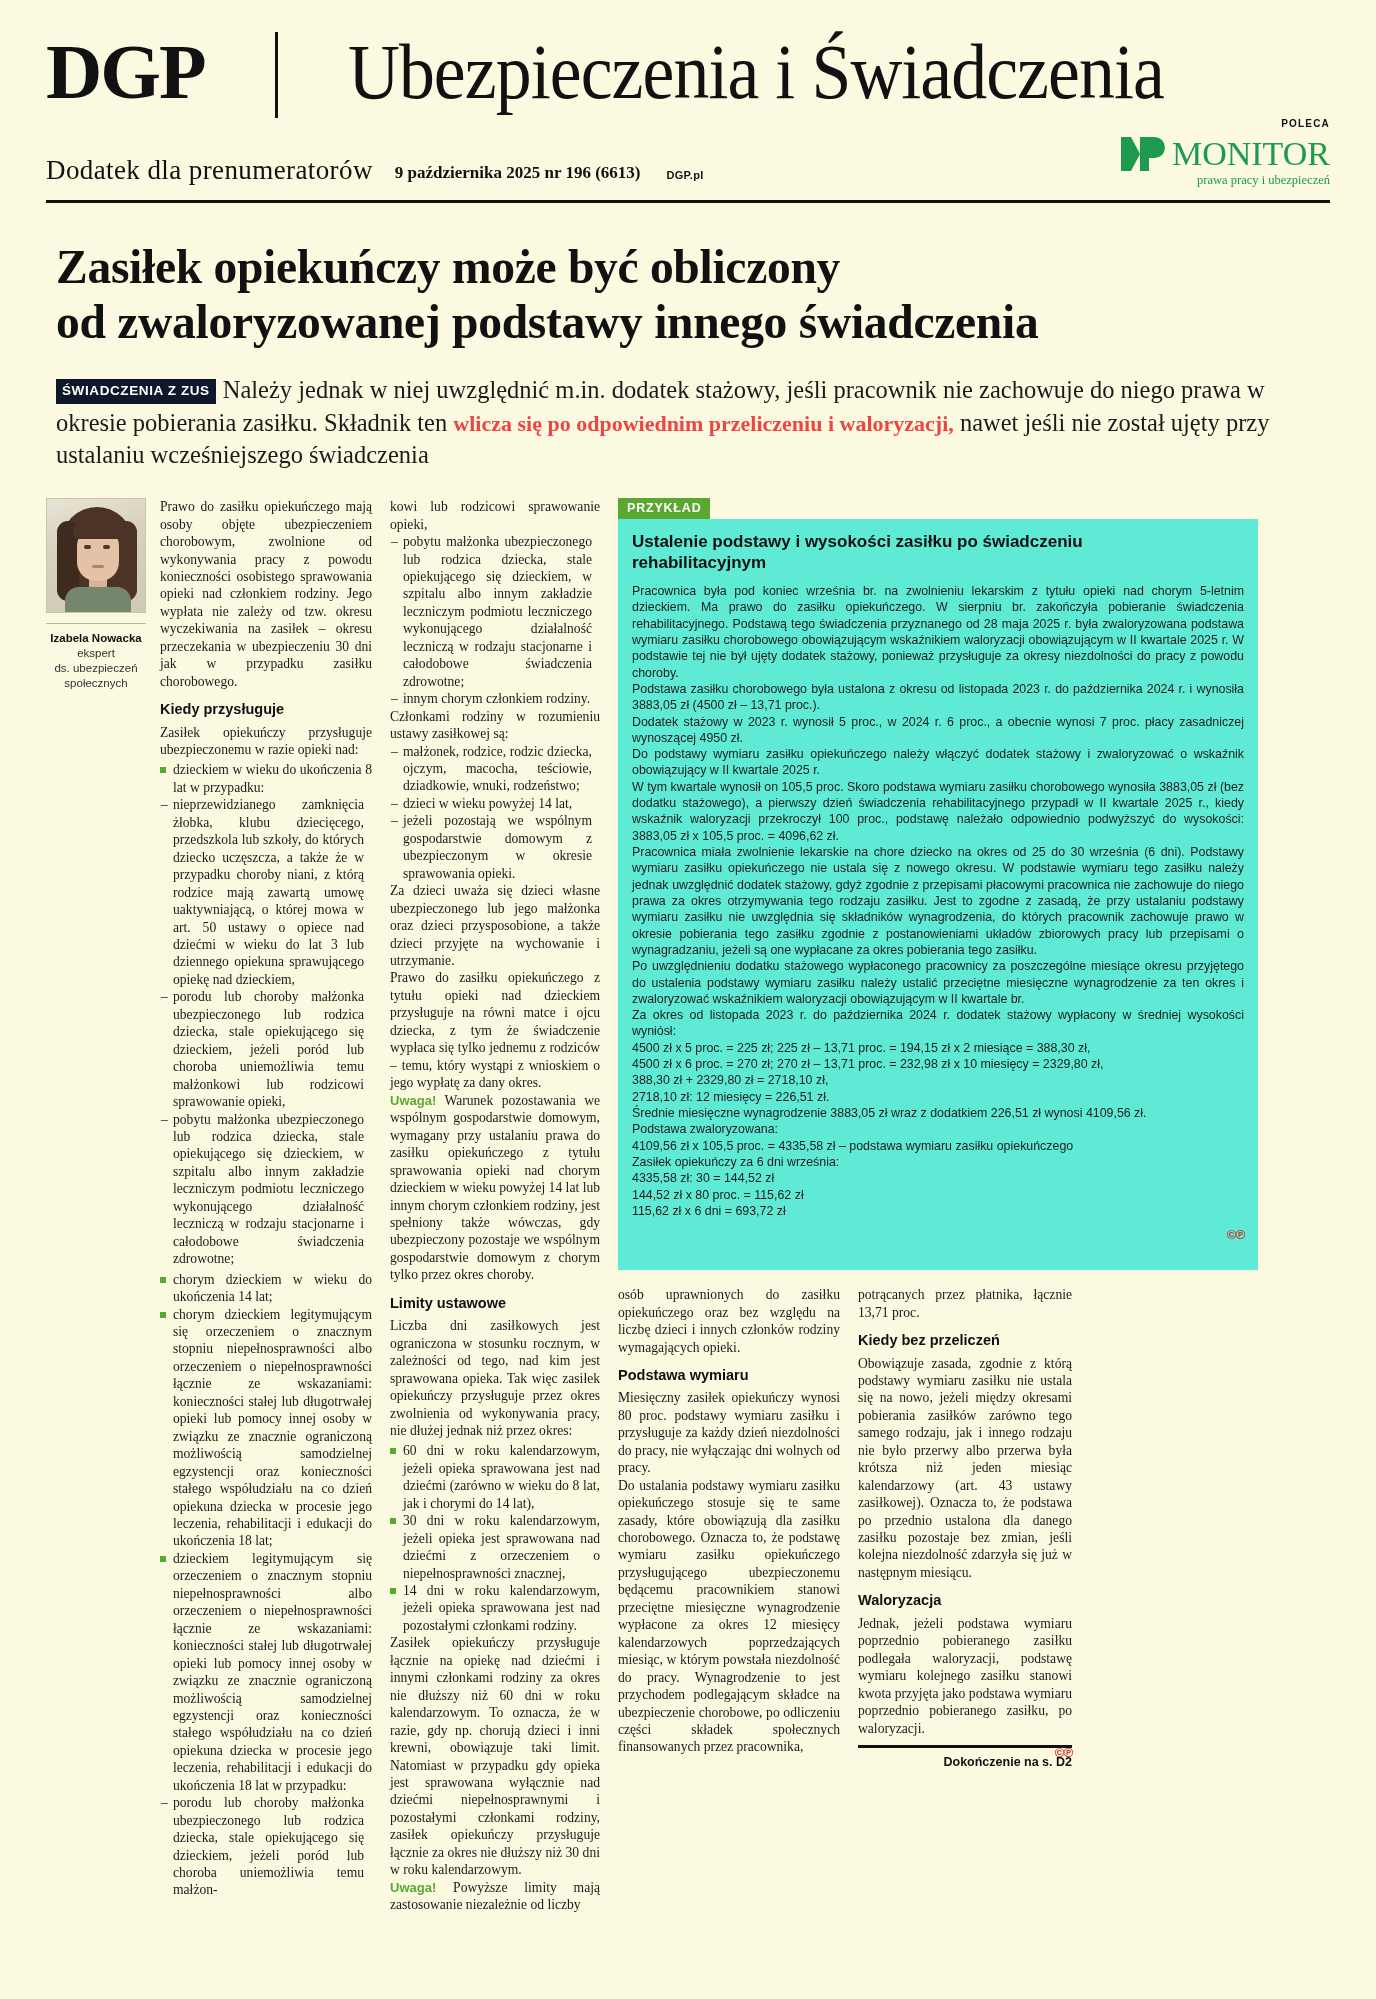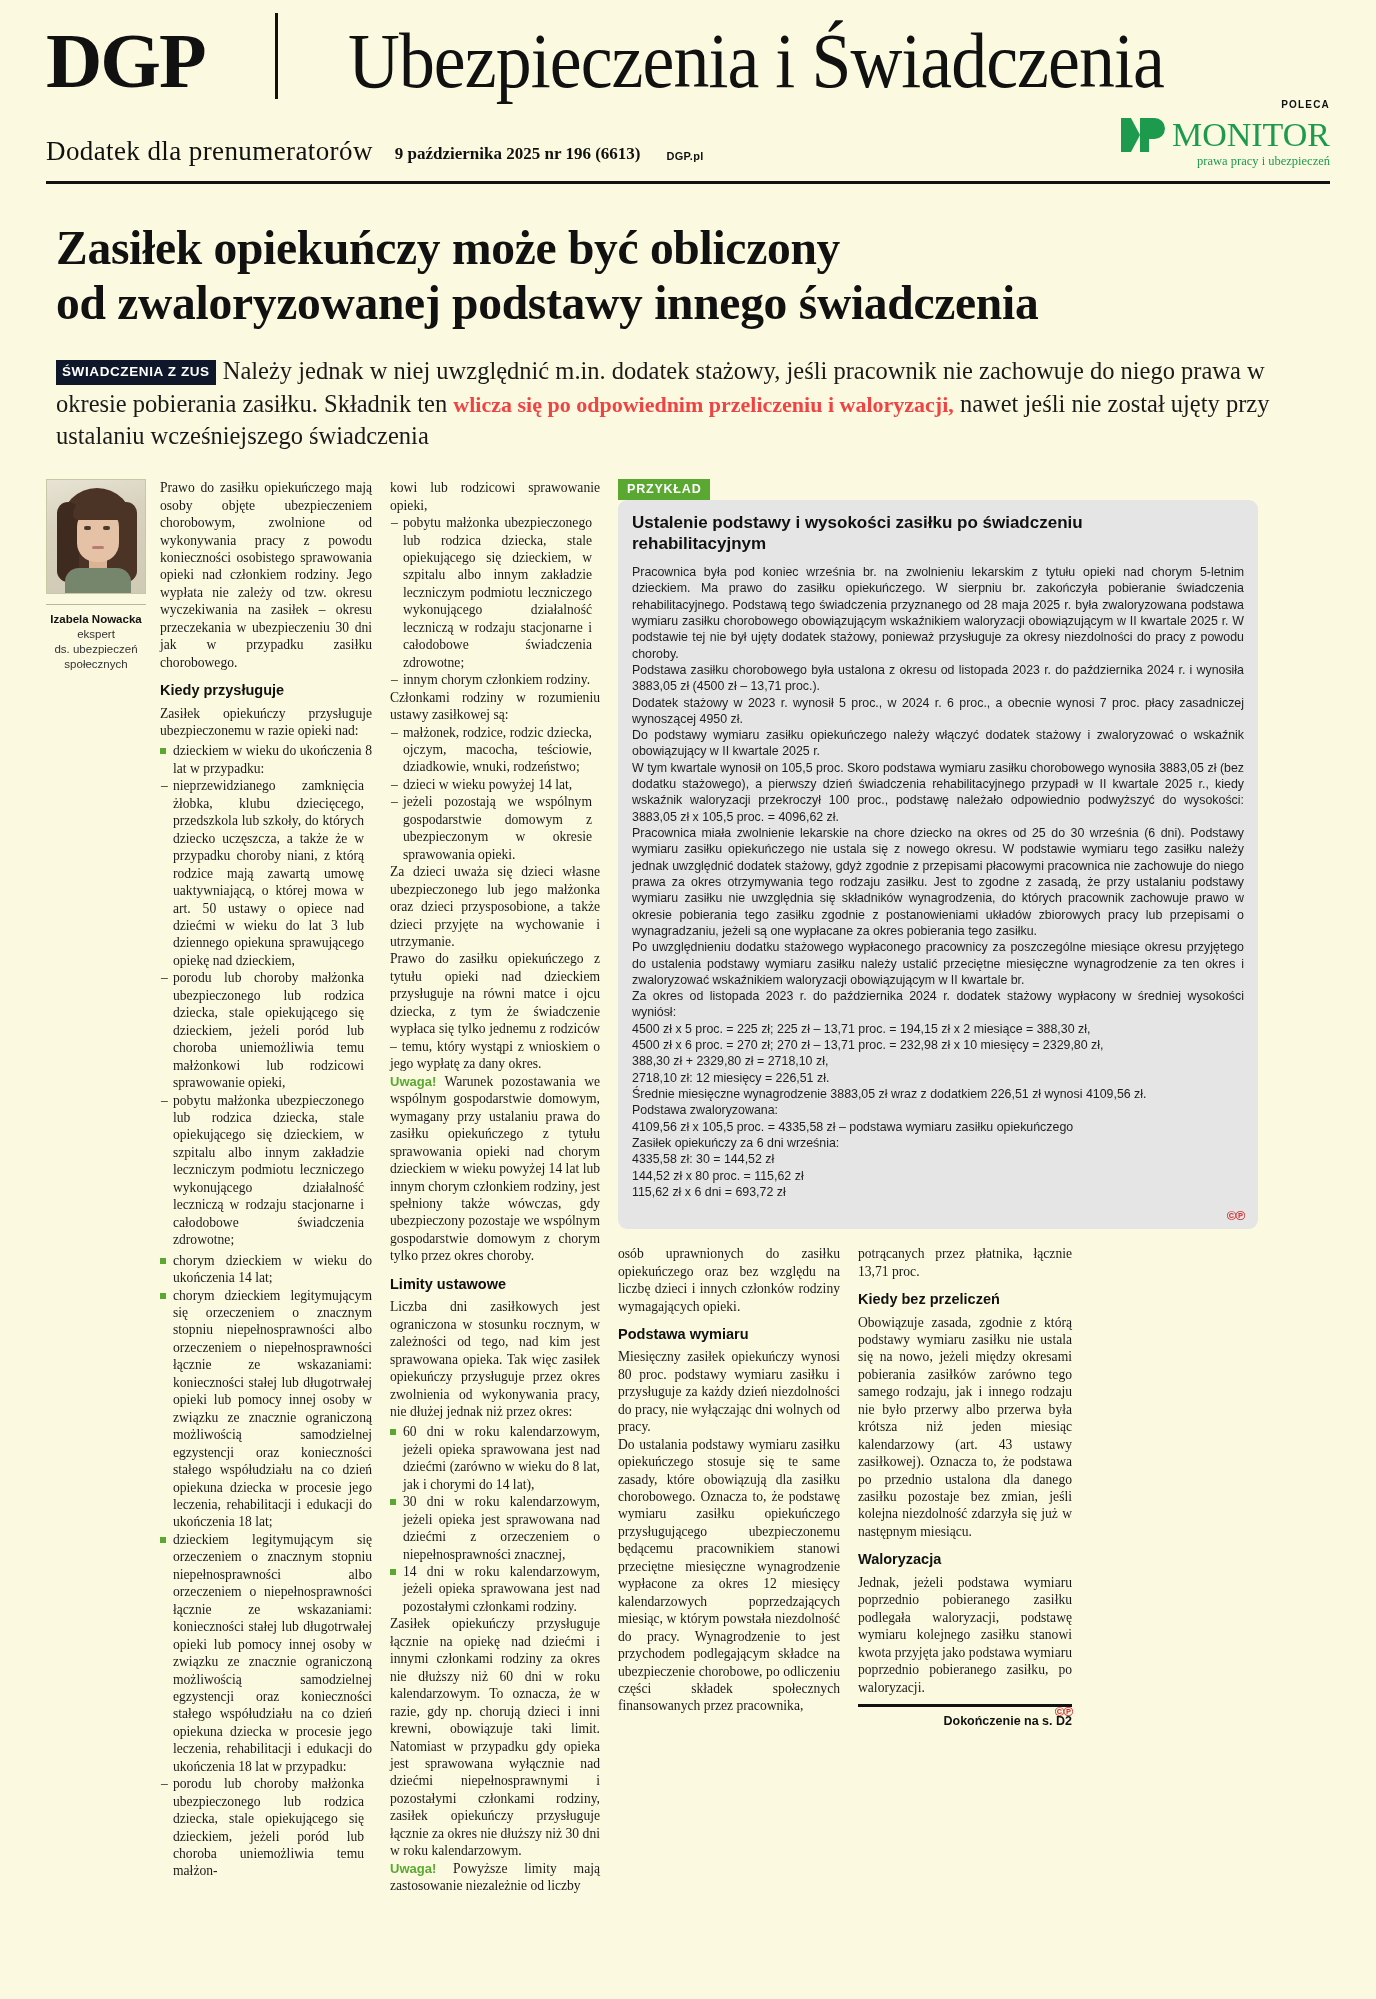--- a/index.html
+++ b/index.html
@@ -7,21 +7,21 @@
     width:1376px;height:1999px;
     background:#fbfae0;
     font-family:"Liberation Serif",serif;
     color:#1a1a1a;
     overflow:hidden;
     position:relative;
   }
   .page{width:1376px;height:1999px;position:relative;box-sizing:border-box;padding:0 46px;}
 
   
-  .masthead{display:flex;align-items:flex-end;padding-top:7px;gap:44px;}
+  .masthead{display:flex;align-items:center;padding-top:26px;gap:44px;}
   .dgp{
     font-family:"Liberation Serif",serif;
     font-weight:bold;font-size:78px;line-height:0.96;
     letter-spacing:-2px;color:#111;
   }
   .mast-divider{
     width:3px;background:#111;margin:6px 26px 0 26px;height:86px;
   }
   .mast-title{
     font-family:"Liberation Serif",serif;
@@ -154,21 +154,21 @@
   }
 
   
   .example-wrap{position:relative;}
   .example-tab{
     display:inline-block;background:#5aa832;color:#fff;
     font-family:"Liberation Sans",sans-serif;font-weight:bold;font-size:12.5px;
     letter-spacing:0.8px;padding:3px 9px 4px 9px;
   }
   .example-box{
-    background:#e5e5e5;padding:13px 14px 6px 14px;box-sizing:border-box;border-radius:9px;
+    background:#5eead4;padding:13px 14px 28px 14px;box-sizing:border-box;
   }
   .example-title{
     font-family:"Liberation Sans",sans-serif;font-weight:bold;font-size:17px;
     line-height:1.23;color:#111;margin-bottom:9px;
   }
   .example-body{
     font-family:"Liberation Sans",sans-serif;font-size:12.4px;line-height:1.315;
     color:#1e1e1e;text-align:justify;
   }
   .example-body p{margin:0;}

